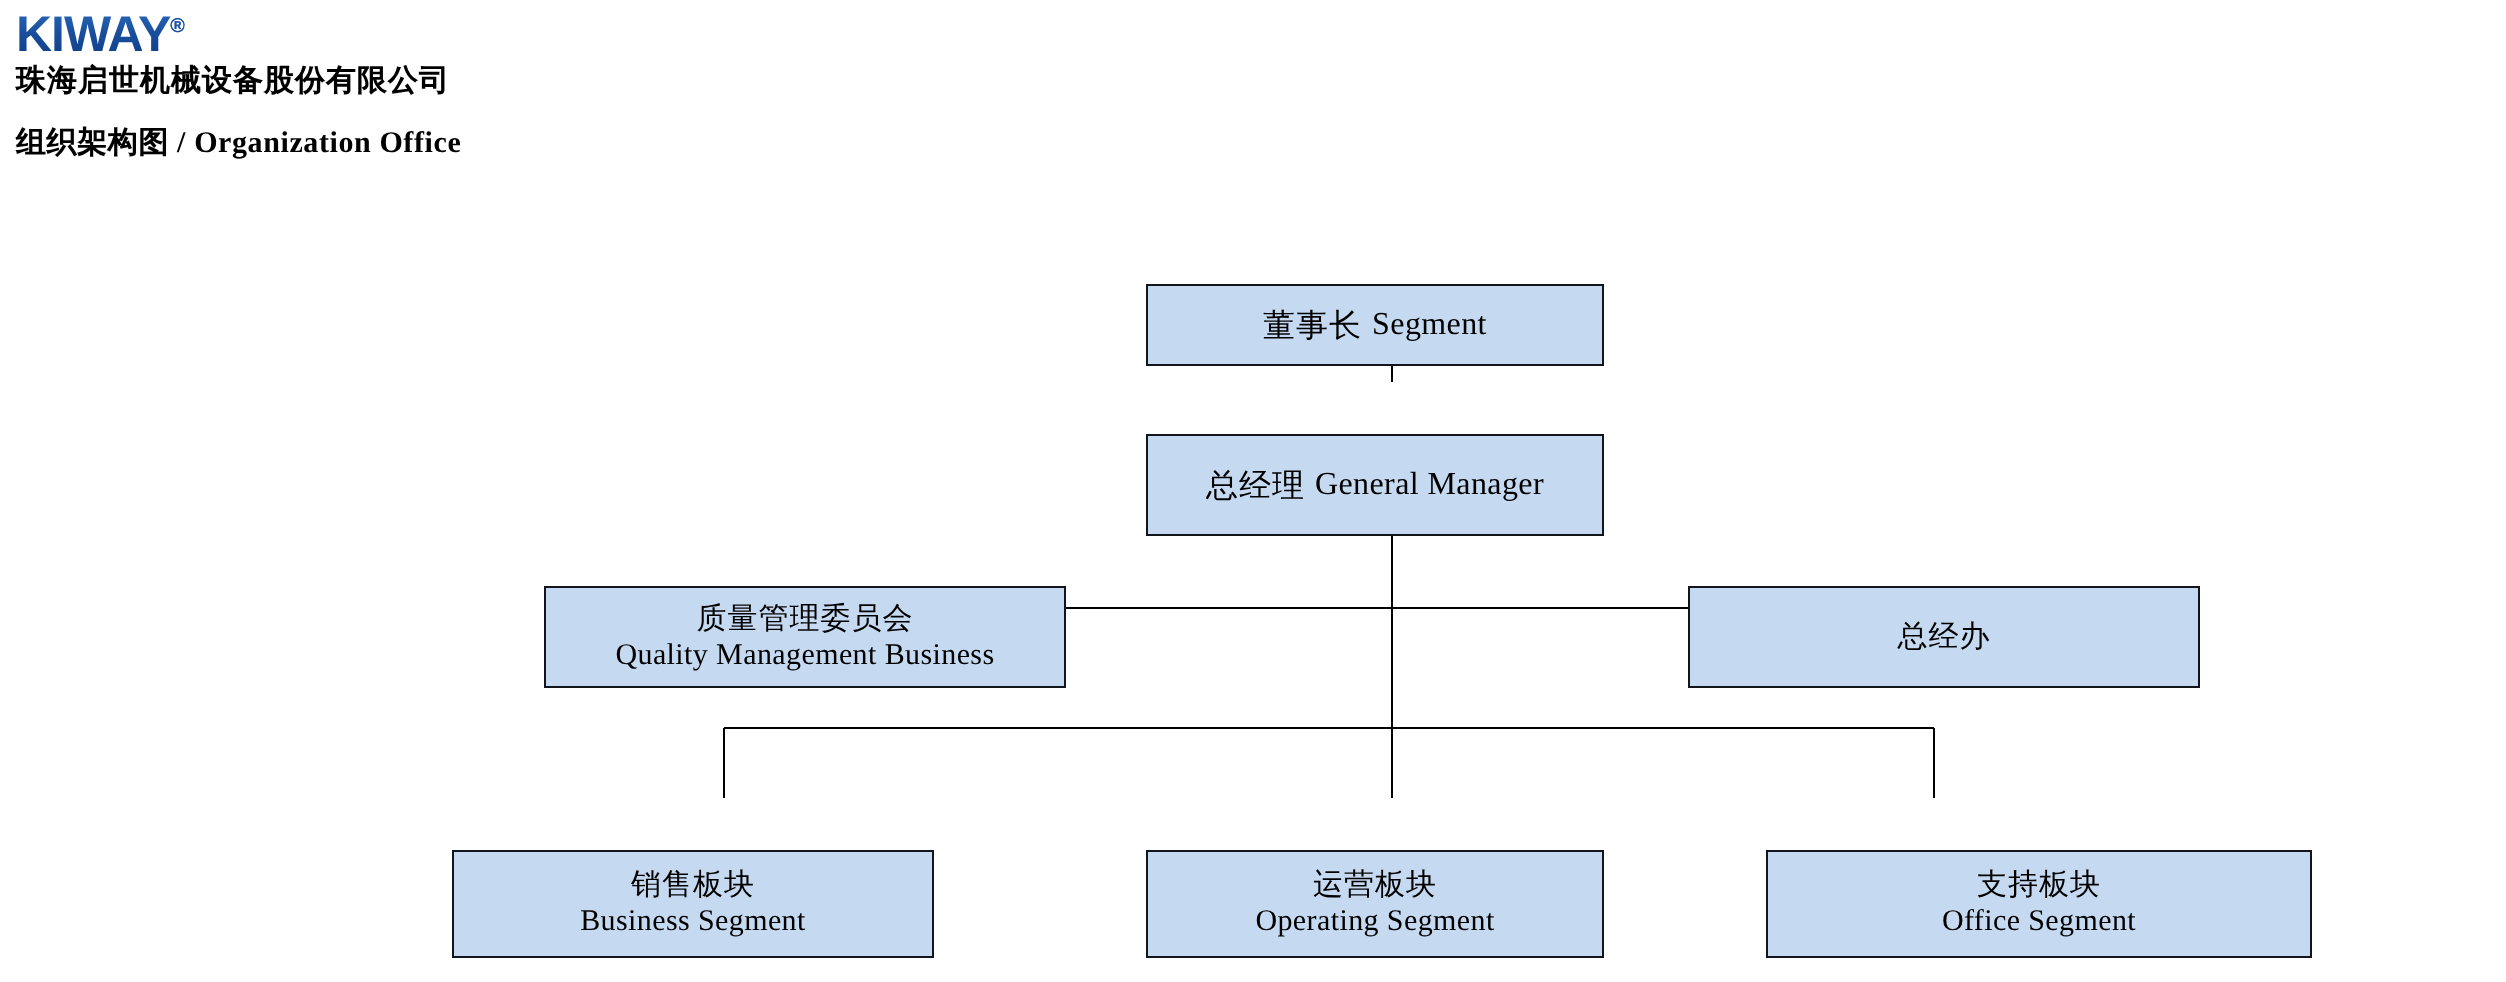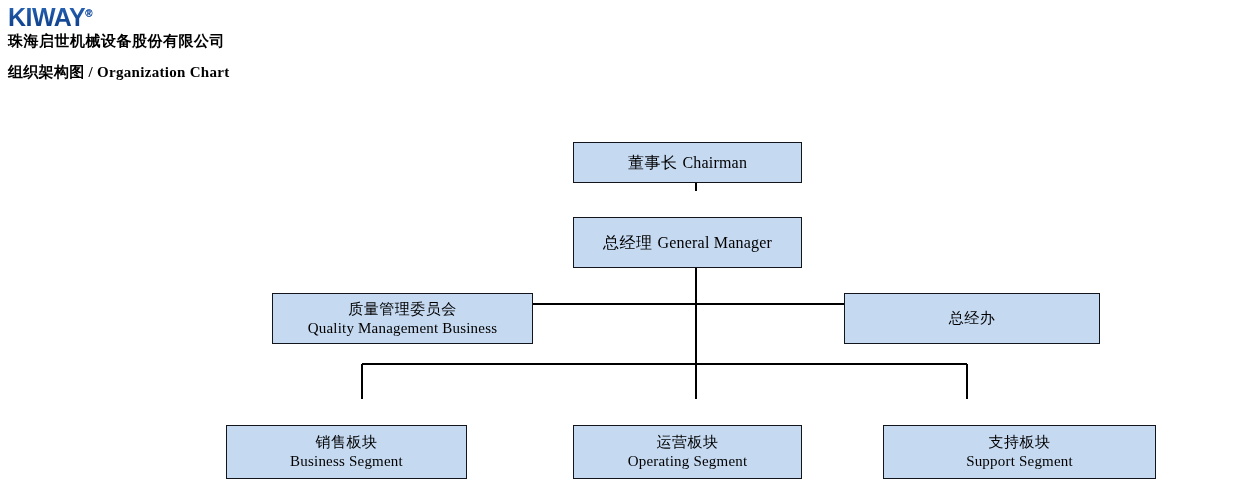--- a/index.html
+++ b/index.html
@@ -114,21 +114,21 @@
   }
   .org-node.single-line .line-cn { font-size: 16px; }
   .org-node.single-line .line-en { font-size: 16px; }
 </style>
 </head>
 <body>
 
 <div id="header-block">
   <div id="brand-logo"><span>KIWAY</span><span class="reg">®</span></div>
   <div id="company-name-cn">珠海启世机械设备股份有限公司</div>
-  <div id="chart-subtitle">组织架构图 / Organization Chart</div>
+  <div id="chart-subtitle">组织架构图 / Organization Office</div>
 </div>
 
 <div id="org-chart">
 
   <svg id="connector-layer" viewBox="0 0 1253 491" width="1253" height="491" xmlns="http://www.w3.org/2000/svg">
     <g stroke="#000000" stroke-width="1.4" fill="none" shape-rendering="crispEdges">
 
       <line x1="696" y1="157" x2="696" y2="191"></line>
 
       <line x1="696" y1="231" x2="696" y2="364"></line>
@@ -138,21 +138,21 @@
       <line x1="362" y1="364" x2="967" y2="364"></line>
 
       <line x1="362" y1="364" x2="362" y2="399"></line>
       <line x1="696" y1="364" x2="696" y2="399"></line>
       <line x1="967" y1="364" x2="967" y2="399"></line>
     </g>
   </svg>
 
   <div class="org-node single-line" style="left:573px; top:116px; width:229px; height:41px;">
     <span class="line-cn">董事长</span>
-    <span class="line-en">Chairman</span>
+    <span class="line-en">Segment</span>
   </div>
 
   <div class="org-node single-line" style="left:573px; top:191px; width:229px; height:51px;">
     <span class="line-cn">总经理</span>
     <span class="line-en">General Manager</span>
   </div>
 
   <div class="org-node" style="left:272px; top:267px; width:261px; height:51px;">
     <span class="line-cn">质量管理委员会</span>
     <span class="line-en">Quality Management Business</span>
@@ -167,16 +167,16 @@
     <span class="line-en">Business Segment</span>
   </div>
 
   <div class="org-node" style="left:573px; top:399px; width:229px; height:54px;">
     <span class="line-cn">运营板块</span>
     <span class="line-en">Operating Segment</span>
   </div>
 
   <div class="org-node" style="left:883px; top:399px; width:273px; height:54px;">
     <span class="line-cn">支持板块</span>
-    <span class="line-en">Support Segment</span>
+    <span class="line-en">Office Segment</span>
   </div>
 
 </div>
 
 </body></html>

